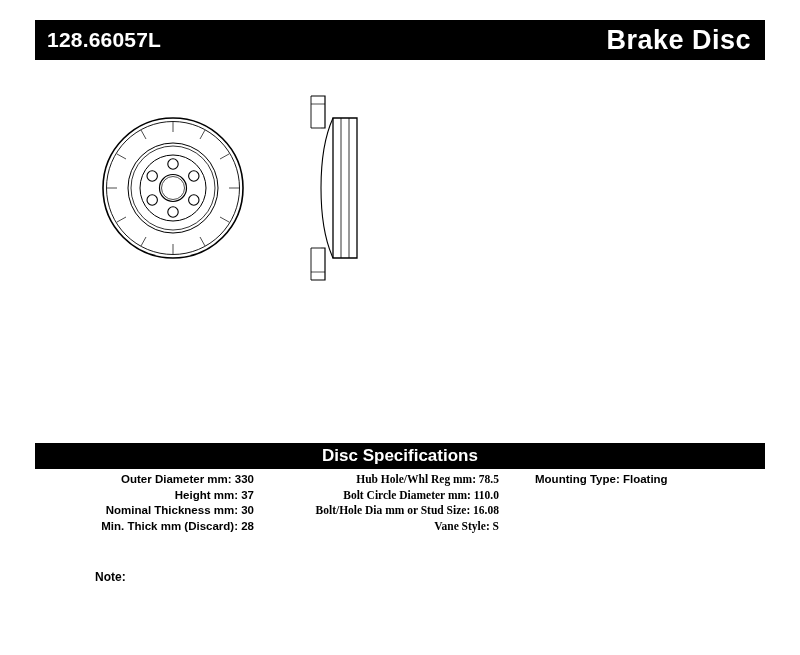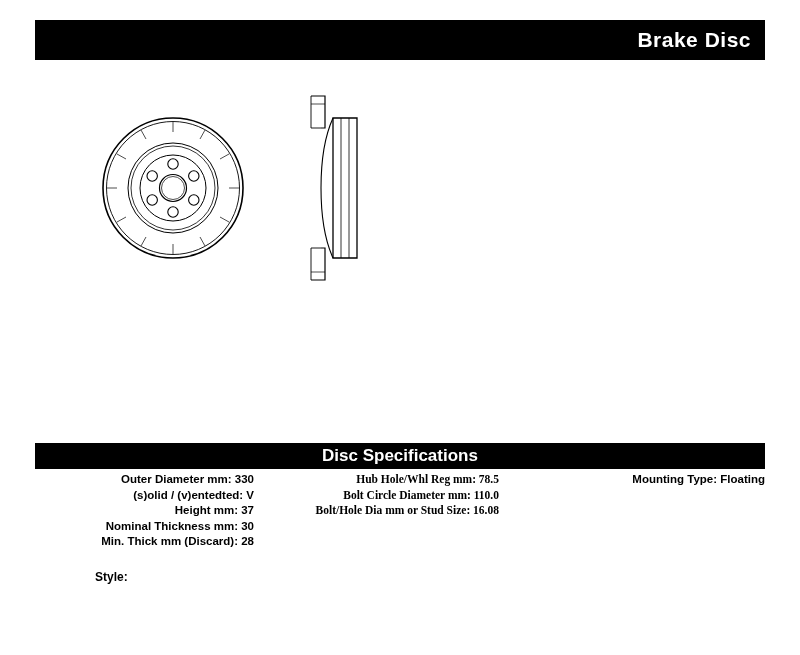--- a/index.html
+++ b/index.html
@@ -34,21 +34,21 @@
     font-size: 21px;
     font-weight: bold;
     letter-spacing: 0.2px;
     white-space: nowrap;
   }
   .header-title {
     position: absolute;
     right: 14px;
     top: 50%;
     transform: translateY(-50%);
-    font-size: 21px;
+    font-size: 27px;
     font-weight: bold;
     letter-spacing: 0.5px;
     white-space: nowrap;
   }
 
   
   .drawing {
     position: absolute;
     left: 35px;
     top: 70px;
@@ -96,39 +96,40 @@
   }
   .col-mid {
     left: 232px;
     width: 232px;
     text-align: right;
     font-family: Liberation Serif, serif;
   }
   .col-right {
     left: 500px;
     width: 230px;
-    text-align: right;
+    text-align: left;
   }
   .spec-line {
     line-height: 15.5px;
     font-weight: bold;
     white-space: nowrap;
   }
   .note {
     position: absolute;
     left: 60px;
     top: 98px;
     font-size: 12px;
     font-weight: bold;
   }
 </style>
 </head>
 <body>
 
 <div class="header-bar">
+  <span class="header-part">128.66057L</span>
   <span class="header-title">Brake Disc</span>
 </div>
 
 <div class="drawing">
   <svg width="730" height="360" viewBox="0 0 730 360" xmlns="http://www.w3.org/2000/svg">
     <g fill="none" stroke="#000000">
 
       <circle cx="138" cy="118" r="70" stroke-width="1.6"></circle>
       <circle cx="138" cy="118" r="66.5" stroke-width="0.9"></circle>
 
@@ -184,30 +185,30 @@
   </svg>
 </div>
 
 <div class="specs-bar">
   <span class="specs-title">Disc Specifications</span>
 </div>
 
 <div class="specs-area">
   <div class="col col-left">
     <div class="spec-line">Outer Diameter mm: 330</div>
-    <div class="spec-line">(s)olid / (v)entedted: V</div>
     <div class="spec-line">Height mm: 37</div>
     <div class="spec-line">Nominal Thickness mm: 30</div>
     <div class="spec-line">Min. Thick mm (Discard): 28</div>
   </div>
 
   <div class="col col-mid">
     <div class="spec-line">Hub Hole/Whl Reg mm: 78.5</div>
     <div class="spec-line">Bolt Circle Diameter mm: 110.0</div>
     <div class="spec-line">Bolt/Hole Dia mm or Stud Size: 16.08</div>
+    <div class="spec-line">Vane Style: S</div>
   </div>
 
   <div class="col col-right">
     <div class="spec-line">Mounting Type: Floating</div>
   </div>
 
-  <div class="note">Style:</div>
+  <div class="note">Note:</div>
 </div>
 
 </body></html>

